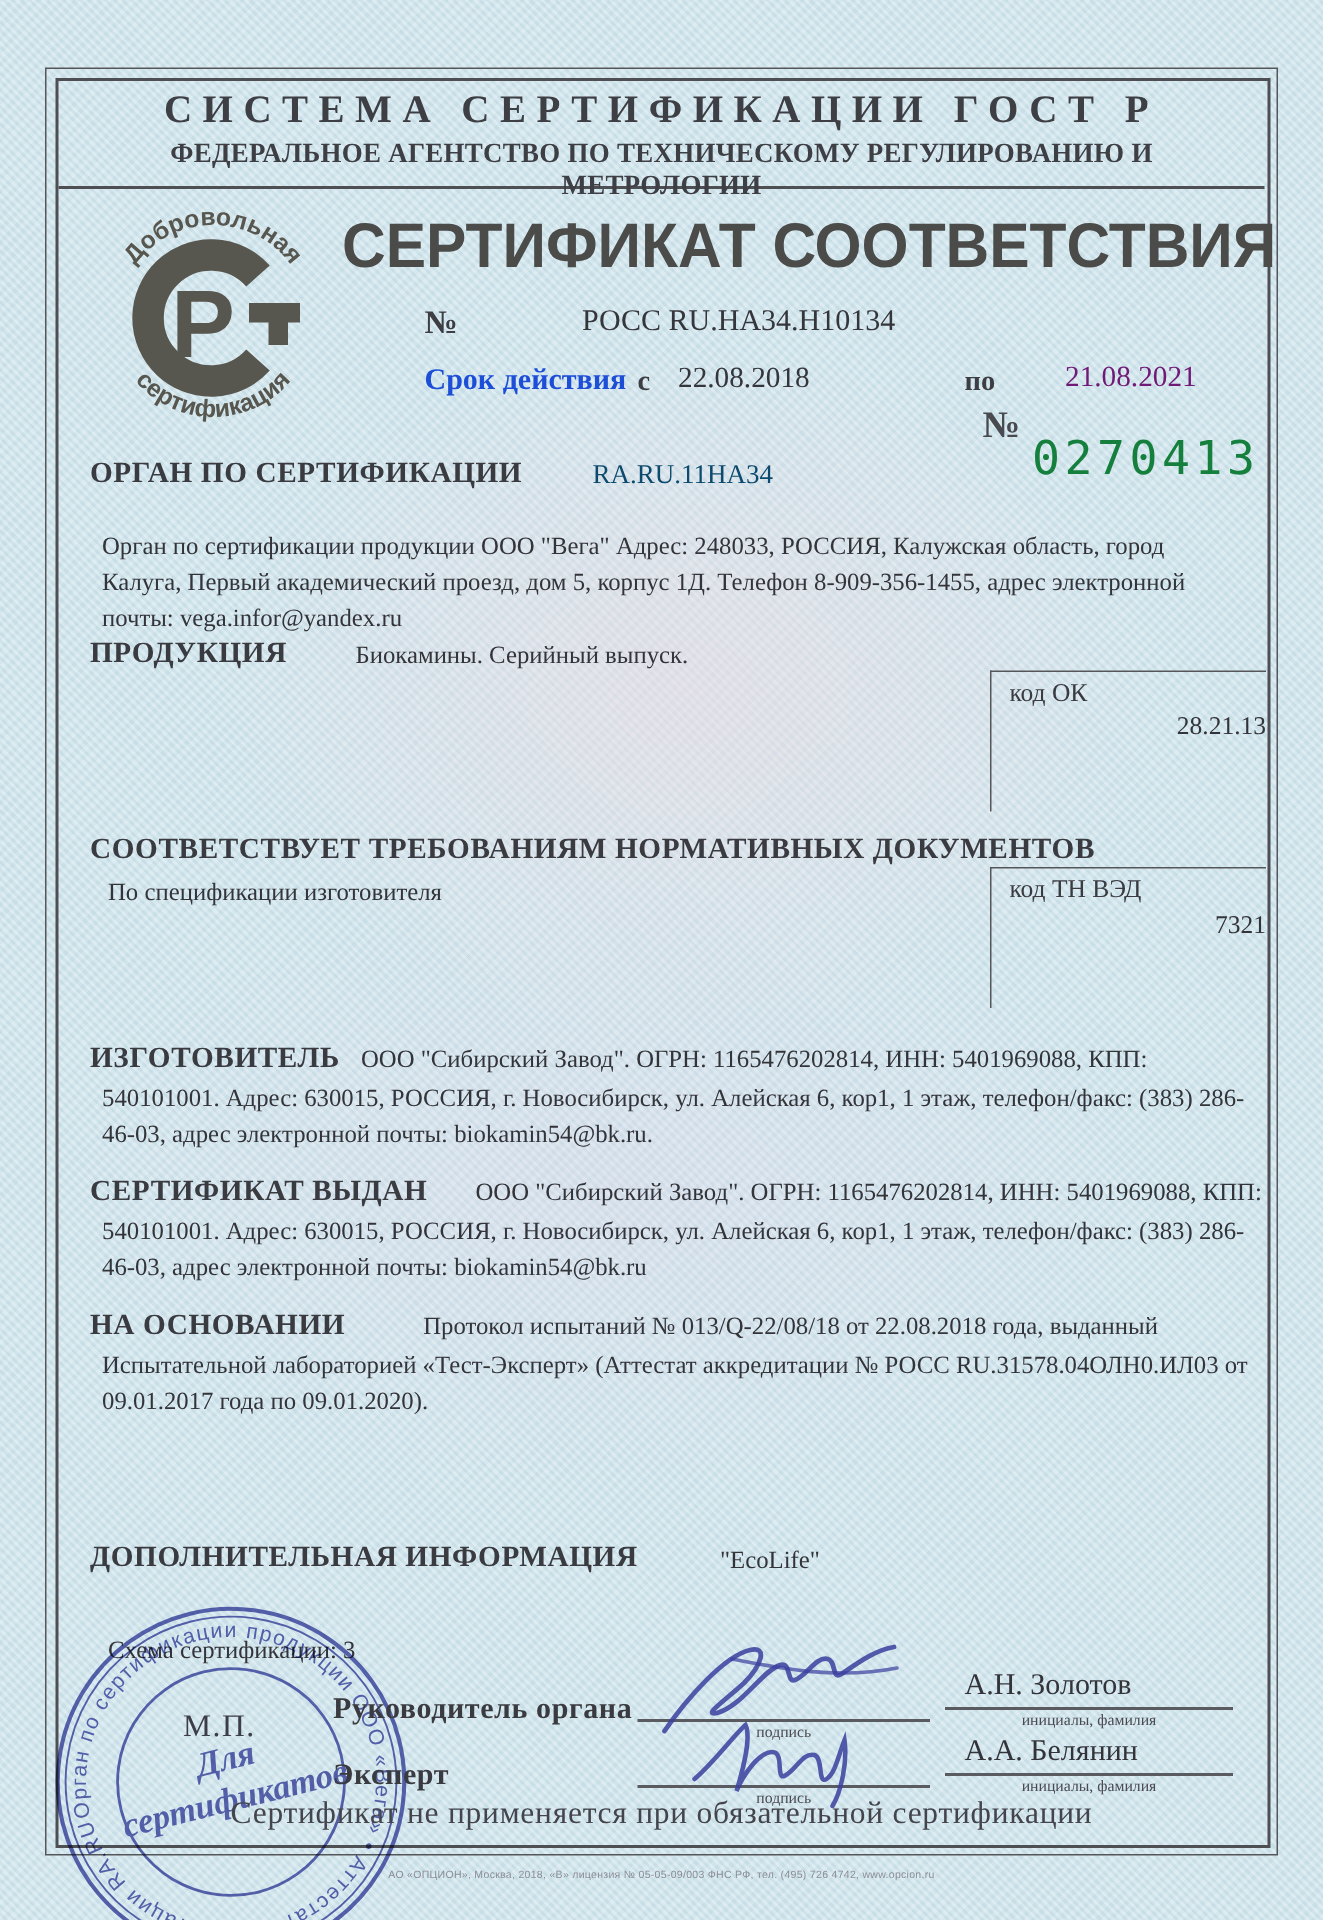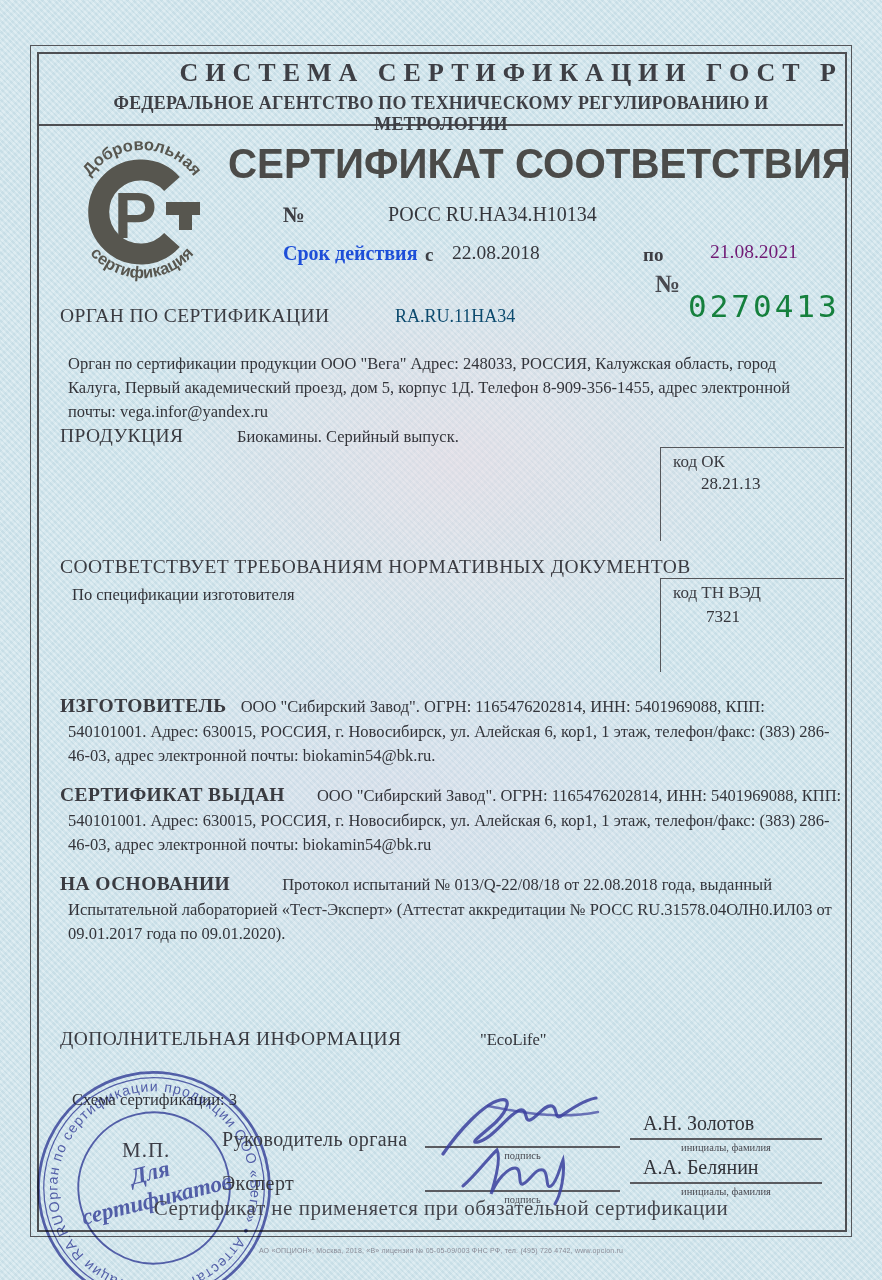--- a/index.html
+++ b/index.html
@@ -13,42 +13,42 @@
       repeating-linear-gradient(45deg, rgba(255,255,255,.22) 0 2px, rgba(176,203,214,.14) 2px 4px),
       repeating-linear-gradient(-45deg, rgba(255,255,255,.16) 0 3px, rgba(186,209,219,.10) 3px 6px);
     color:#33343a;
   }
   .abs{position:absolute;}
   
   .frame-outer{left:30px;top:45px;width:820px;height:1190px;border:1.5px solid #55565a;}
   .frame-inner{left:37px;top:52px;width:806px;height:1176px;border:2.5px solid #4e4f53;}
   .header-sep{left:39px;top:124px;width:804px;height:2px;background:#4e4f53;}
   
-  .hdr1{left:39px;top:58px;width:804px;text-align:right;font-weight:bold;font-size:26px;letter-spacing:7px;color:#3e3f45;}
+  .hdr1{left:39px;top:58px;width:804px;text-align:center;font-weight:bold;font-size:26px;letter-spacing:7px;color:#3e3f45;}
   .hdr2{left:39px;top:93px;width:804px;text-align:center;font-weight:bold;font-size:18.5px;letter-spacing:.2px;color:#3e3f45;transform:scaleX(.97);}
   
   .doc-title{left:228px;top:140px;width:600px;font-family:"Liberation Sans",sans-serif;font-weight:bold;font-size:42px;letter-spacing:0px;color:#4b4b49;transform:scaleX(.96);transform-origin:left;white-space:nowrap;}
   .no-label{left:283px;top:202px;font-weight:bold;font-size:22px;color:#3d3e44;}
   .no-value{left:388px;top:203px;font-size:20px;color:#35363c;}
   .validity{left:283px;top:242px;font-weight:bold;font-size:20px;color:#1d4ed8;}
   .v-from-lab{left:425px;top:244px;font-weight:bold;font-size:19px;color:#3d3e44;}
   .v-from{left:452px;top:242px;font-size:19.5px;color:#35363c;}
   .v-to-lab{left:643px;top:244px;font-weight:bold;font-size:19px;color:#3d3e44;}
   .v-to{left:710px;top:241px;font-size:19.5px;color:#701a75;}
   .blank-no{left:655px;top:270px;font-weight:bold;font-size:25px;color:#494a50;}
   .blank-num{left:688px;top:268px;font-family:"DejaVu Sans Mono",monospace;font-size:31px;letter-spacing:3px;color:#15803d;margin-top:20px;}
   
-  .sec{font-weight:normal;font-size:19.5px;letter-spacing:.4px;color:#3a3b41;}
+  .sec{font-weight:bold;font-size:19.5px;letter-spacing:.4px;color:#3a3b41;}
   .body-txt{font-size:16.5px;line-height:1.45;color:#33343a;}
   .hang{padding-left:8px;text-indent:-8px;}
   .lbl-inline{font-weight:bold;font-size:19.5px;letter-spacing:.4px;color:#3a3b41;}
   
   .code-box{border-top:1.5px solid #55565a;border-left:1.5px solid #55565a;}
   .code-lab{font-size:17px;color:#3a3b41;}
-  .code-val{font-size:17px;color:#33343a;}
+  .code-val{font-size:17px;color:#33343a;text-align:right;}
   
   .sig-line{height:1.5px;background:#5a5b60;}
   .cap{font-size:10.5px;color:#4a4b52;}
   .name{font-size:20px;color:#33343a;}
   .note{left:39px;top:1196px;width:804px;text-align:center;font-size:21px;color:#44454c;letter-spacing:.5px;}
   .print-info{left:0;top:1247px;width:882px;text-align:center;font-family:"Liberation Sans",sans-serif;font-size:7px;color:#8b8d98;letter-spacing:.2px;}
   .mp{left:122px;top:1138px;font-size:21px;color:#3c3d46;letter-spacing:1px;}
   .stamp-wrap{left:28px;top:1062px;width:252px;height:252px;opacity:.8;mix-blend-mode:multiply;transform:rotate(-14deg);}
   .sig-svg{pointer-events:none;}
   .logo-wrap{left:62px;top:136px;width:160px;height:152px;}

